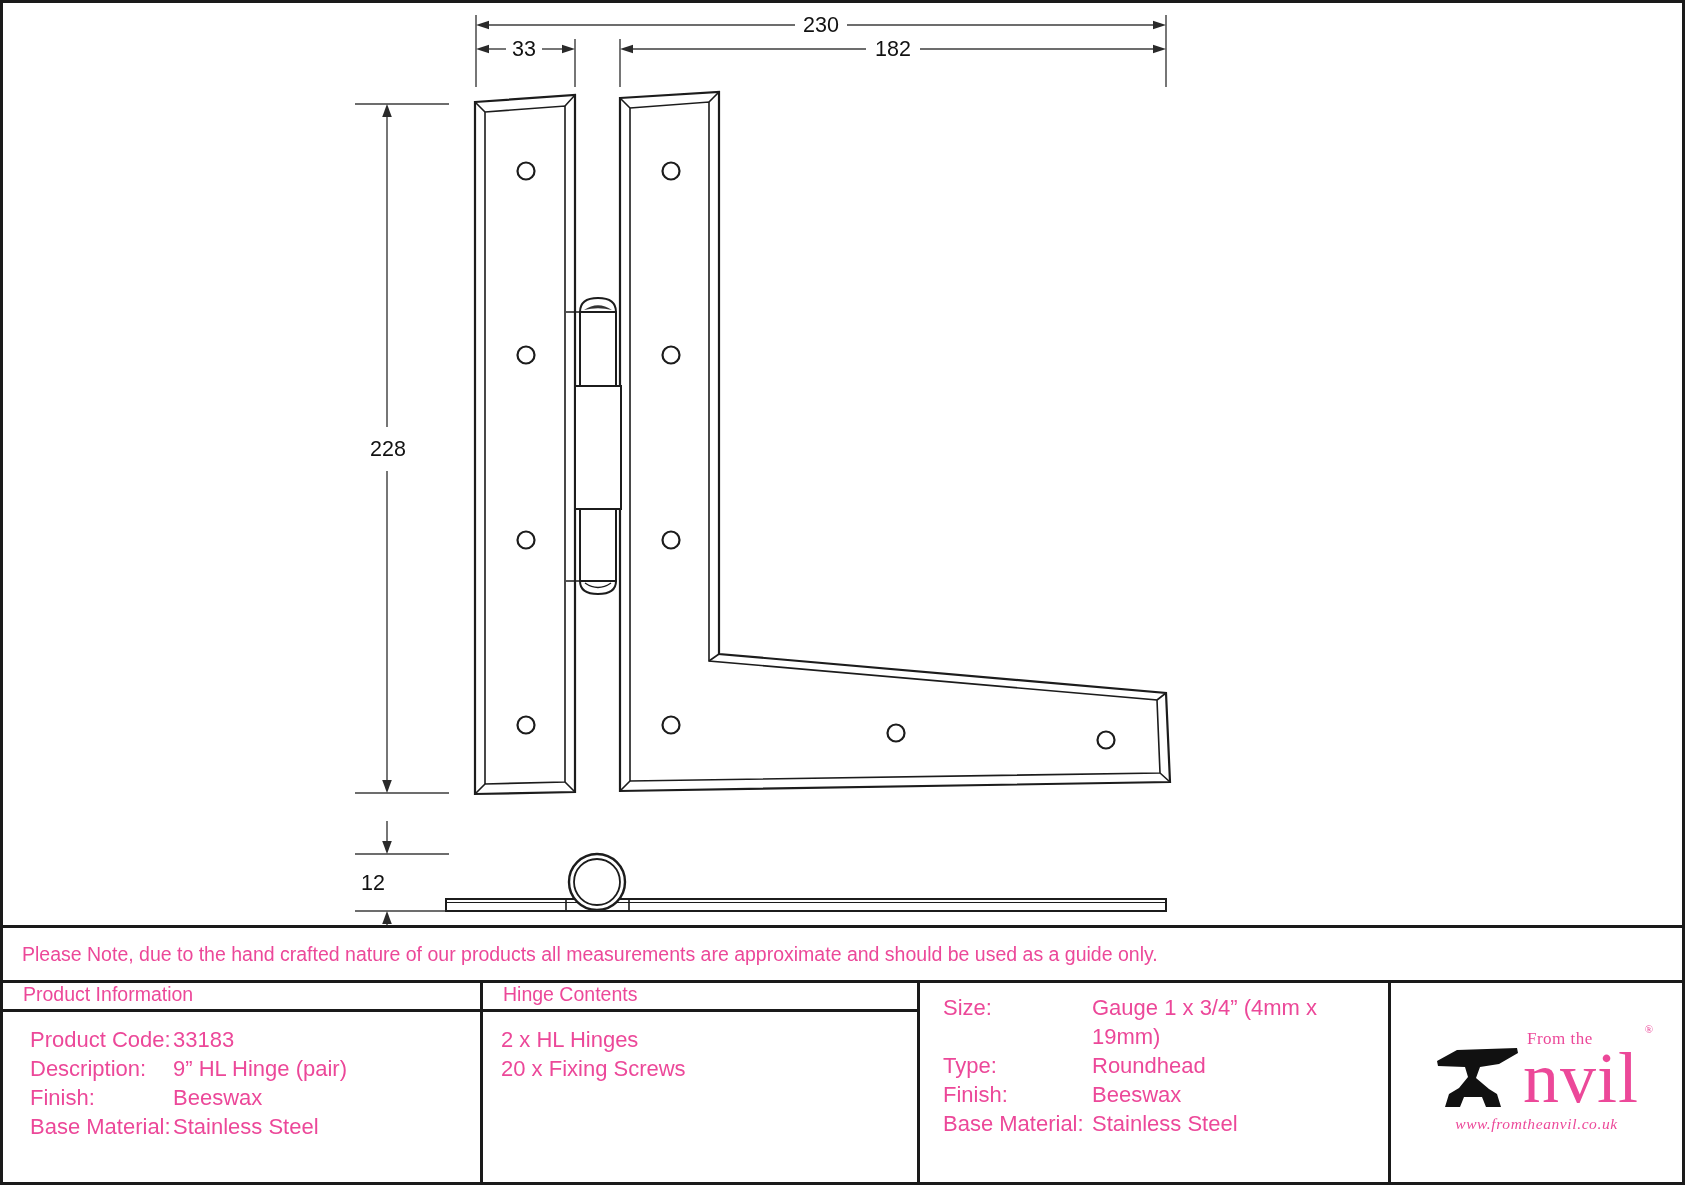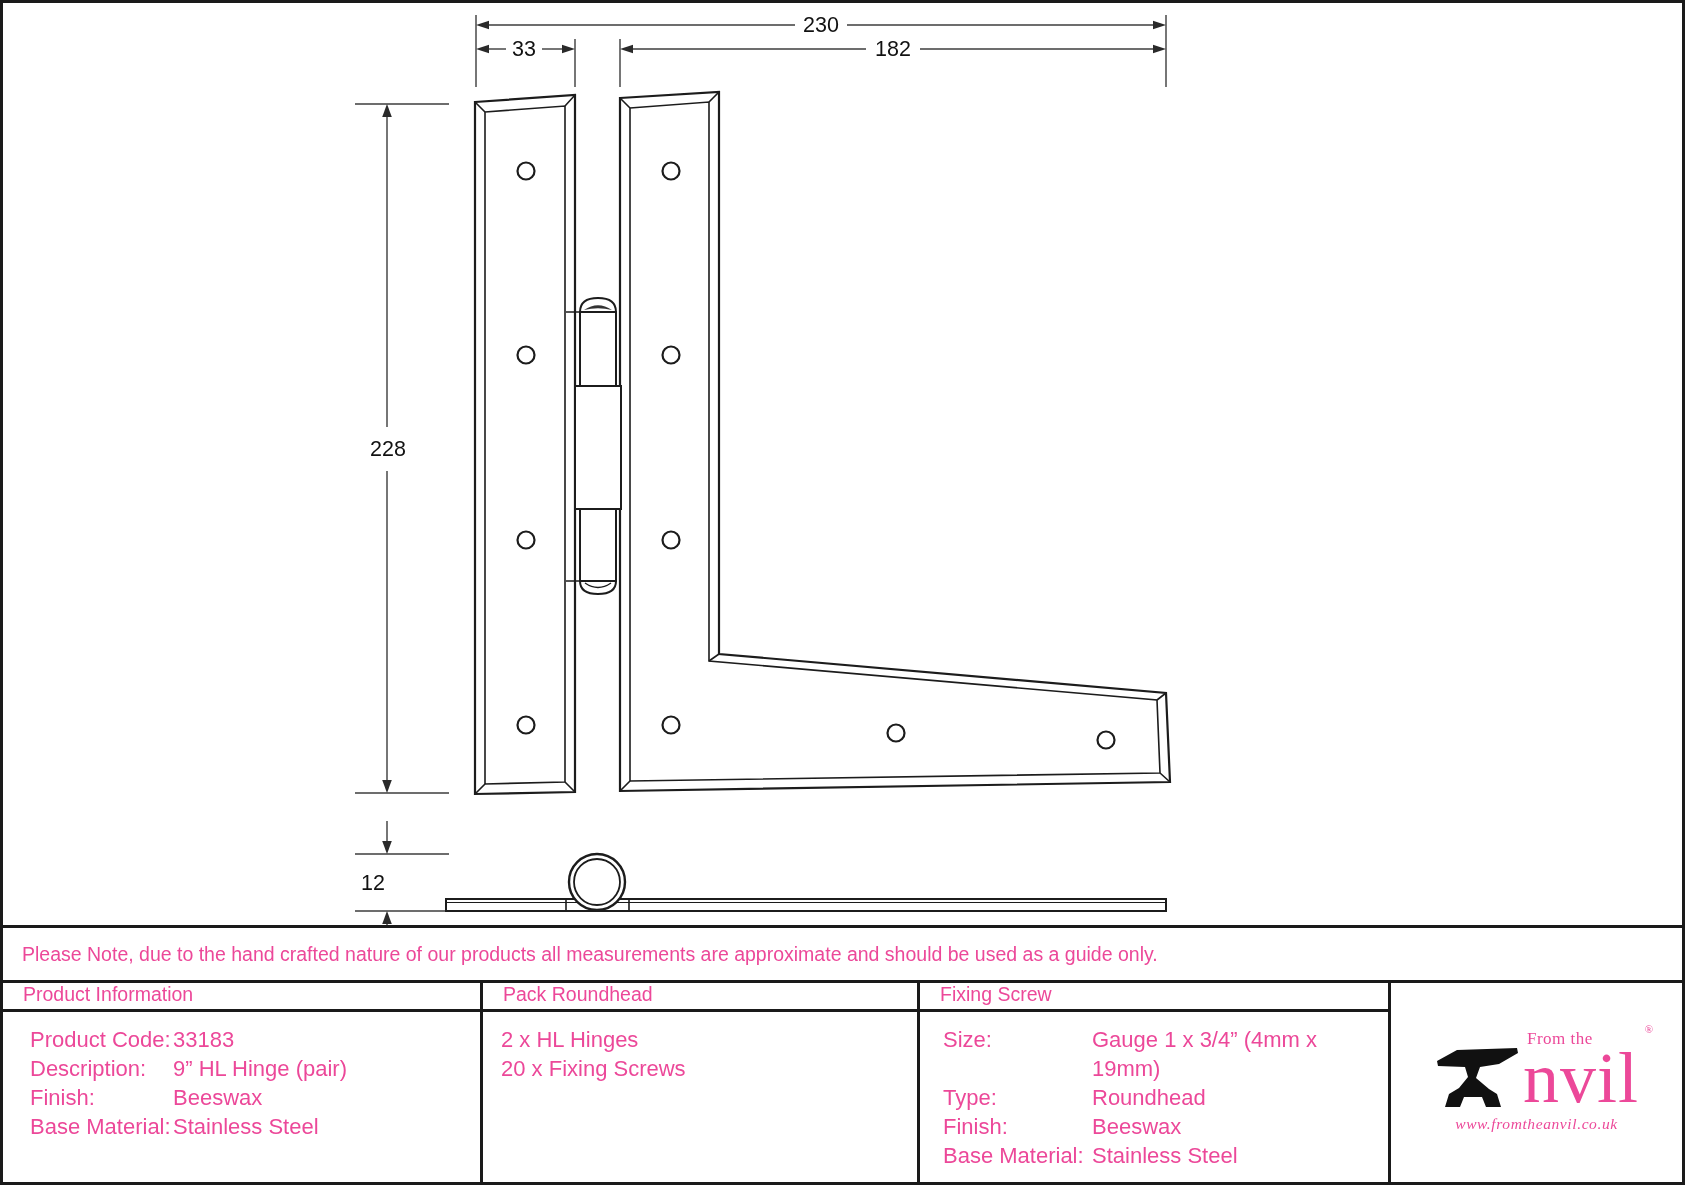--- a/index.html
+++ b/index.html
@@ -188,32 +188,29 @@
       </div>
       <div class="kv-row">
         <span class="kv-label">Base Material:</span>
         <span class="kv-value">Stainless Steel</span>
       </div>
     </div>
   </div>
 
   <div class="tcol col-pack">
     <div class="col-header">
-      <span>Pack Roundhead</span>
+      <span>Hinge Contents</span>
     </div>
     <div class="col-body">
       <div class="pack-line">2 x HL Hinges</div>
       <div class="pack-line">20 x Fixing Screws</div>
     </div>
   </div>
 
   <div class="tcol col-fixing">
-    <div class="col-header">
-      <span>Fixing Screw</span>
-    </div>
     <div class="col-body">
       <div class="kv-row">
         <span class="kv-label">Size:</span>
         <span class="kv-value">Gauge 1 x 3/4” (4mm x 19mm)</span>
       </div>
       <div class="kv-row">
         <span class="kv-label">Type:</span>
         <span class="kv-value">Roundhead</span>
       </div>
       <div class="kv-row">

